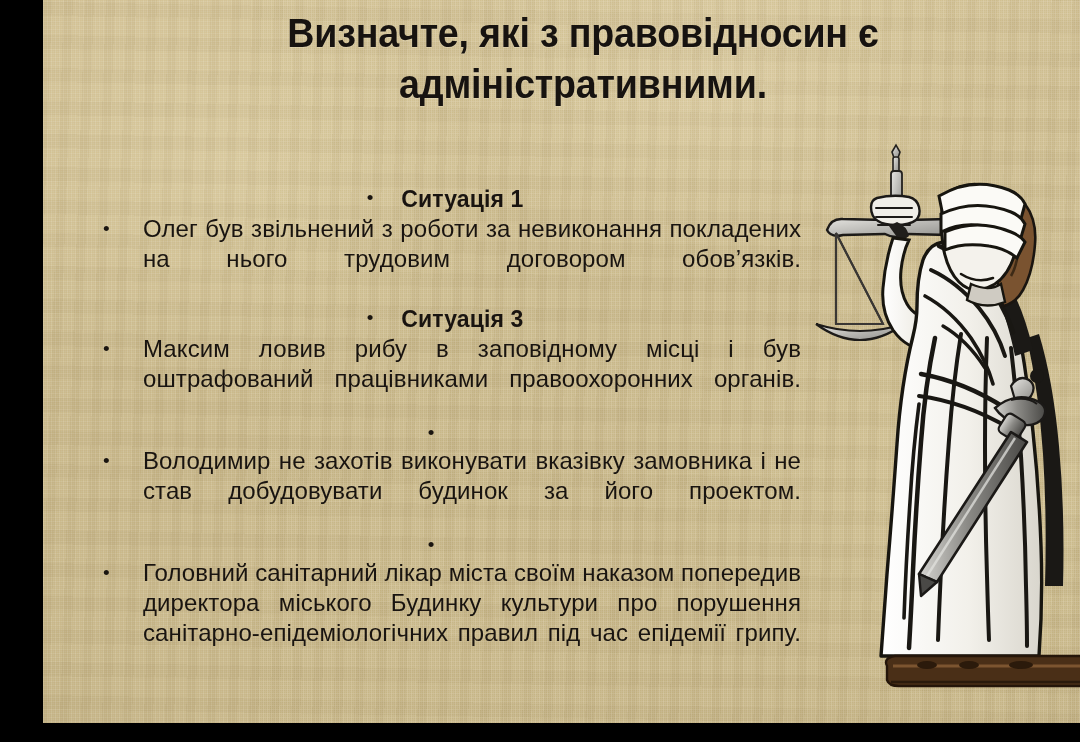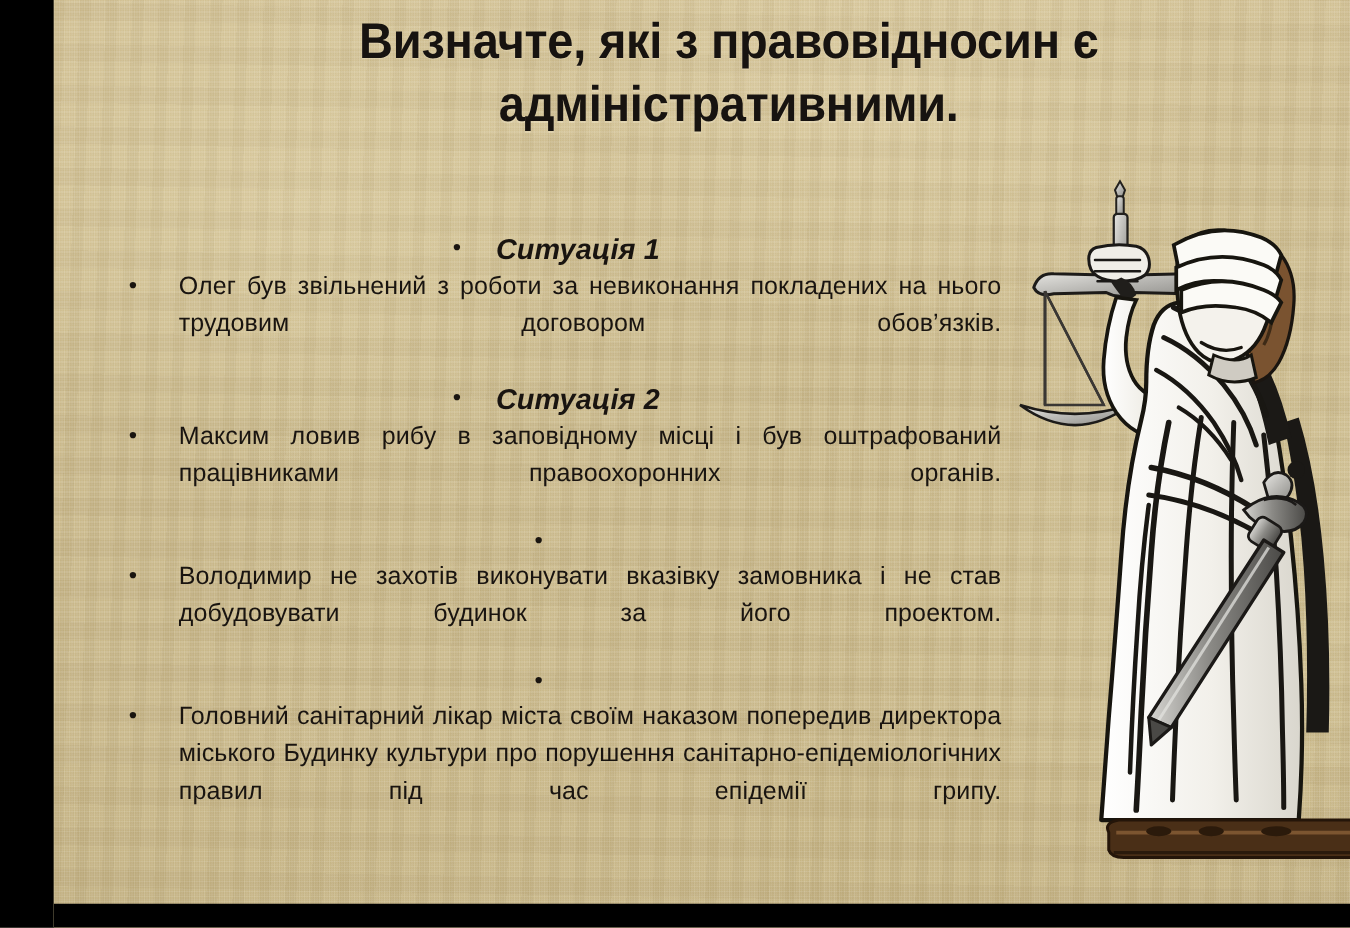--- a/index.html
+++ b/index.html
@@ -141,39 +141,39 @@
     margin-right: 28px;
     position: relative;
     top: -3px;
   }
   .sit-head .sit-label {
     font-size: 23px;
     font-weight: 700;
     color: #191410;
     letter-spacing: 0.1px;
   }
-  .sit-head.italic .sit-label { font-style: italic; }
+  .sit-head.italic .sit-label { }
 
   .sit-body {
     display: flex;
     align-items: flex-start;
   }
   .sit-body .bullet {
     flex: 0 0 auto;
     width: 54px;
     font-size: 19px;
     line-height: 30px;
     color: #1a1510;
     text-align: left;
     padding-left: 14px;
     box-sizing: border-box;
   }
   .sit-body .sit-text {
     flex: 1 1 auto;
-    font-size: 20px;
+    font-size: 24px;
     line-height: 30px;
     color: #191410;
     text-align: justify;
     text-justify: inter-word;
     letter-spacing: 0.1px;
   }
   .sit-body .sit-text::after {
     content: "";
     display: inline-block;
     width: 100%;
@@ -211,21 +211,21 @@
       </div>
       <div class="sit-body">
         <span class="bullet">•</span>
         <span class="sit-text">Олег був звільнений з роботи за невиконання покладених на нього трудовим договором обов’язків.</span>
       </div>
     </div>
 
     <div class="situation-block">
       <div class="sit-head italic">
         <span class="bullet">•</span>
-        <span class="sit-label">Ситуація 2</span>
+        <span class="sit-label">Ситуація 3</span>
       </div>
       <div class="sit-body">
         <span class="bullet">•</span>
         <span class="sit-text">Максим ловив рибу в заповідному місці і був оштрафований працівниками правоохоронних органів.</span>
       </div>
     </div>
 
     <div class="situation-block">
       <div class="sit-head">
         <span class="bullet">•</span>

